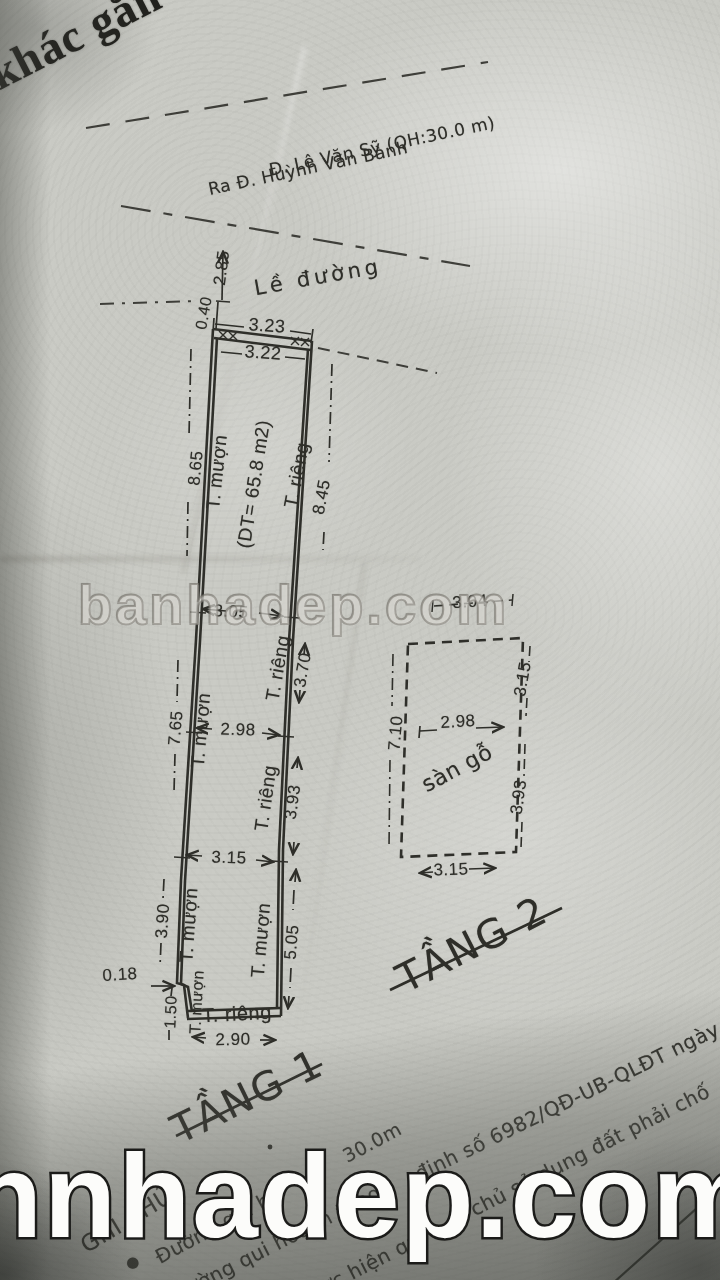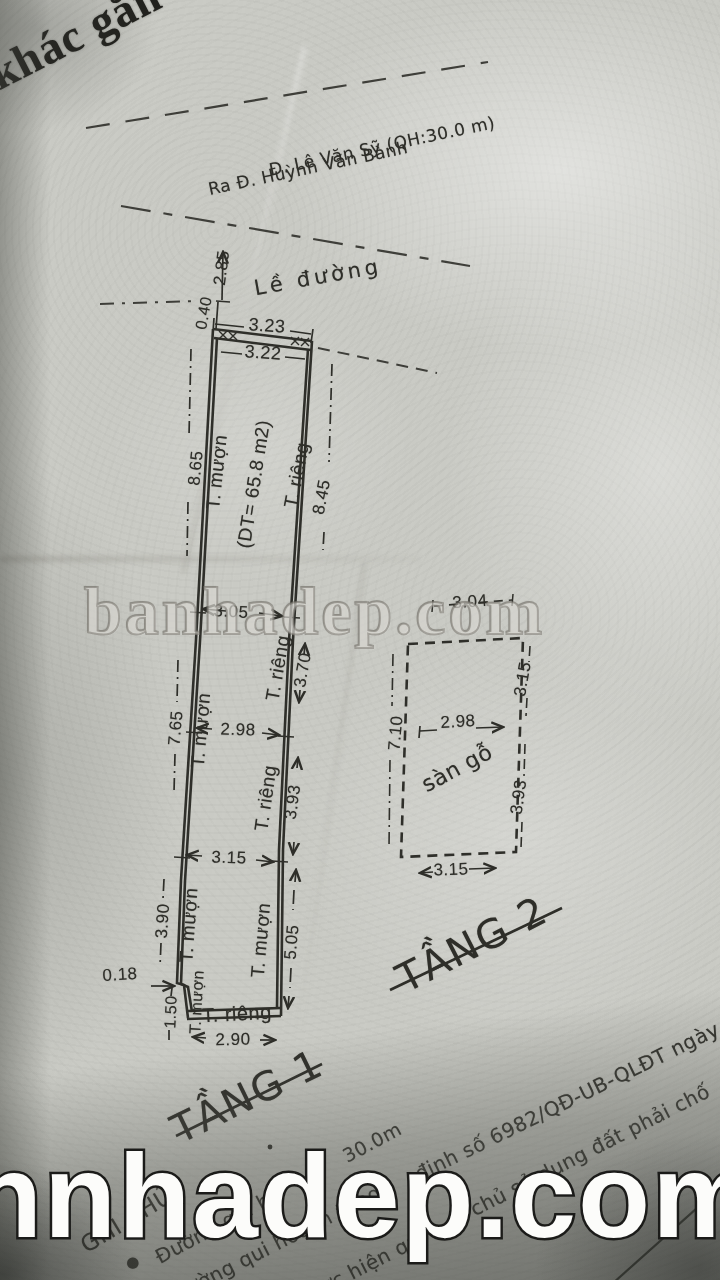--- a/index.html
+++ b/index.html
@@ -55,23 +55,23 @@
   }
   .hand{font-family:"DejaVu Sans",sans-serif;}
   #corner-note{
     position:absolute;left:-18px;top:8px;white-space:nowrap;
     font-family:"Liberation Serif",serif;font-weight:bold;
     font-size:46px;color:#21211d;transform:rotate(-27deg);
     text-shadow:0 0 2px rgba(30,30,26,.4);letter-spacing:1px;
   }
   .title{letter-spacing:2px;font-family:"DejaVu Sans",sans-serif;}
   #wm-center{
-    position:absolute;left:84px;top:572px;
-    font-size:68px;font-weight:bold;letter-spacing:3px;
-    font-family:Liberation Serif, serif;
+    position:absolute;left:78px;top:572px;
+    font-size:56px;font-weight:bold;letter-spacing:3px;
+    font-family:Liberation Sans, sans-serif;
     color:rgba(240,238,232,.42);
     -webkit-text-stroke:2px rgba(118,115,107,.55);
     text-shadow:1px 1px 1px rgba(255,255,255,.25), -1px -1px 1px rgba(90,90,84,.3);
   }
   #wm-bottom{
     position:absolute;left:-30px;top:1128px;
     font-size:118px;font-weight:bold;letter-spacing:2px;
     font-family:"Liberation Sans",sans-serif;
     color:#fcfcfa;
     -webkit-text-stroke:5px #1b1b19;

